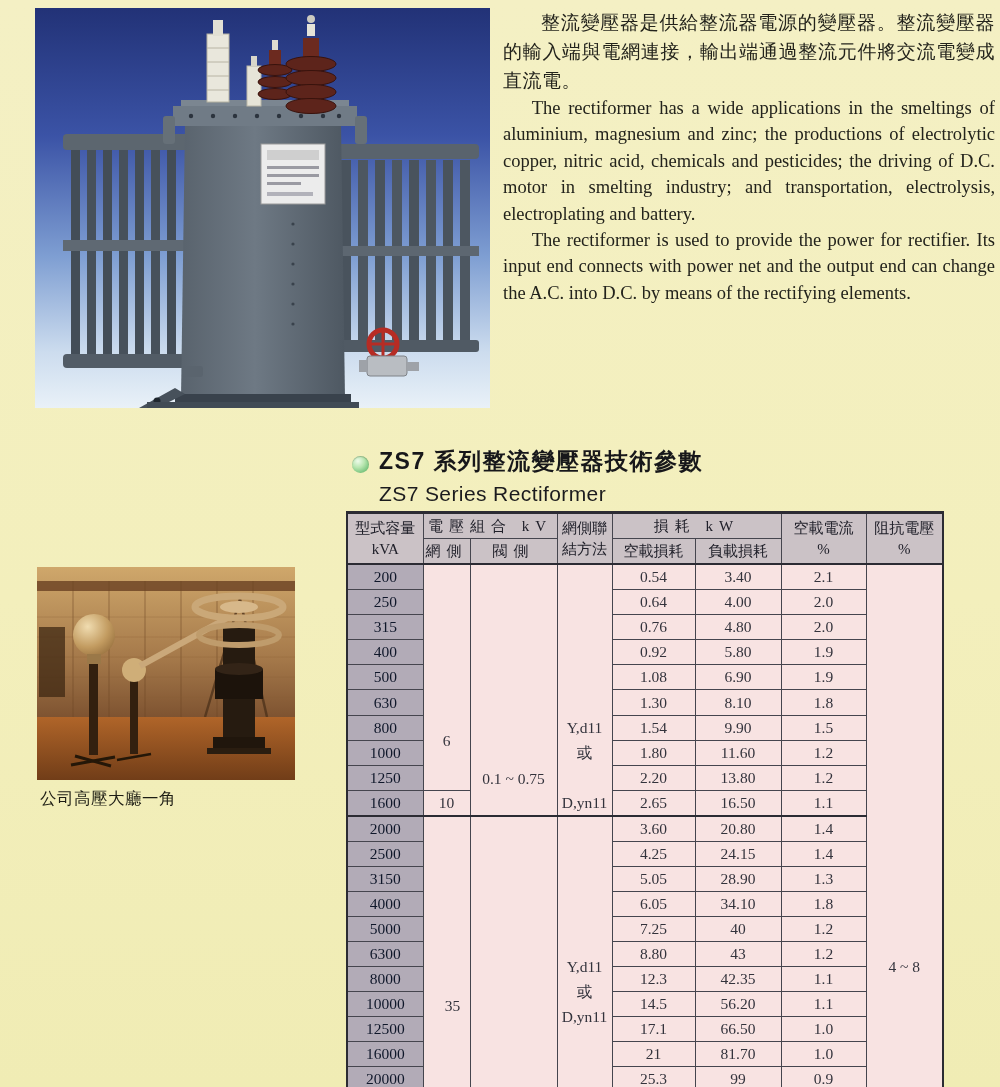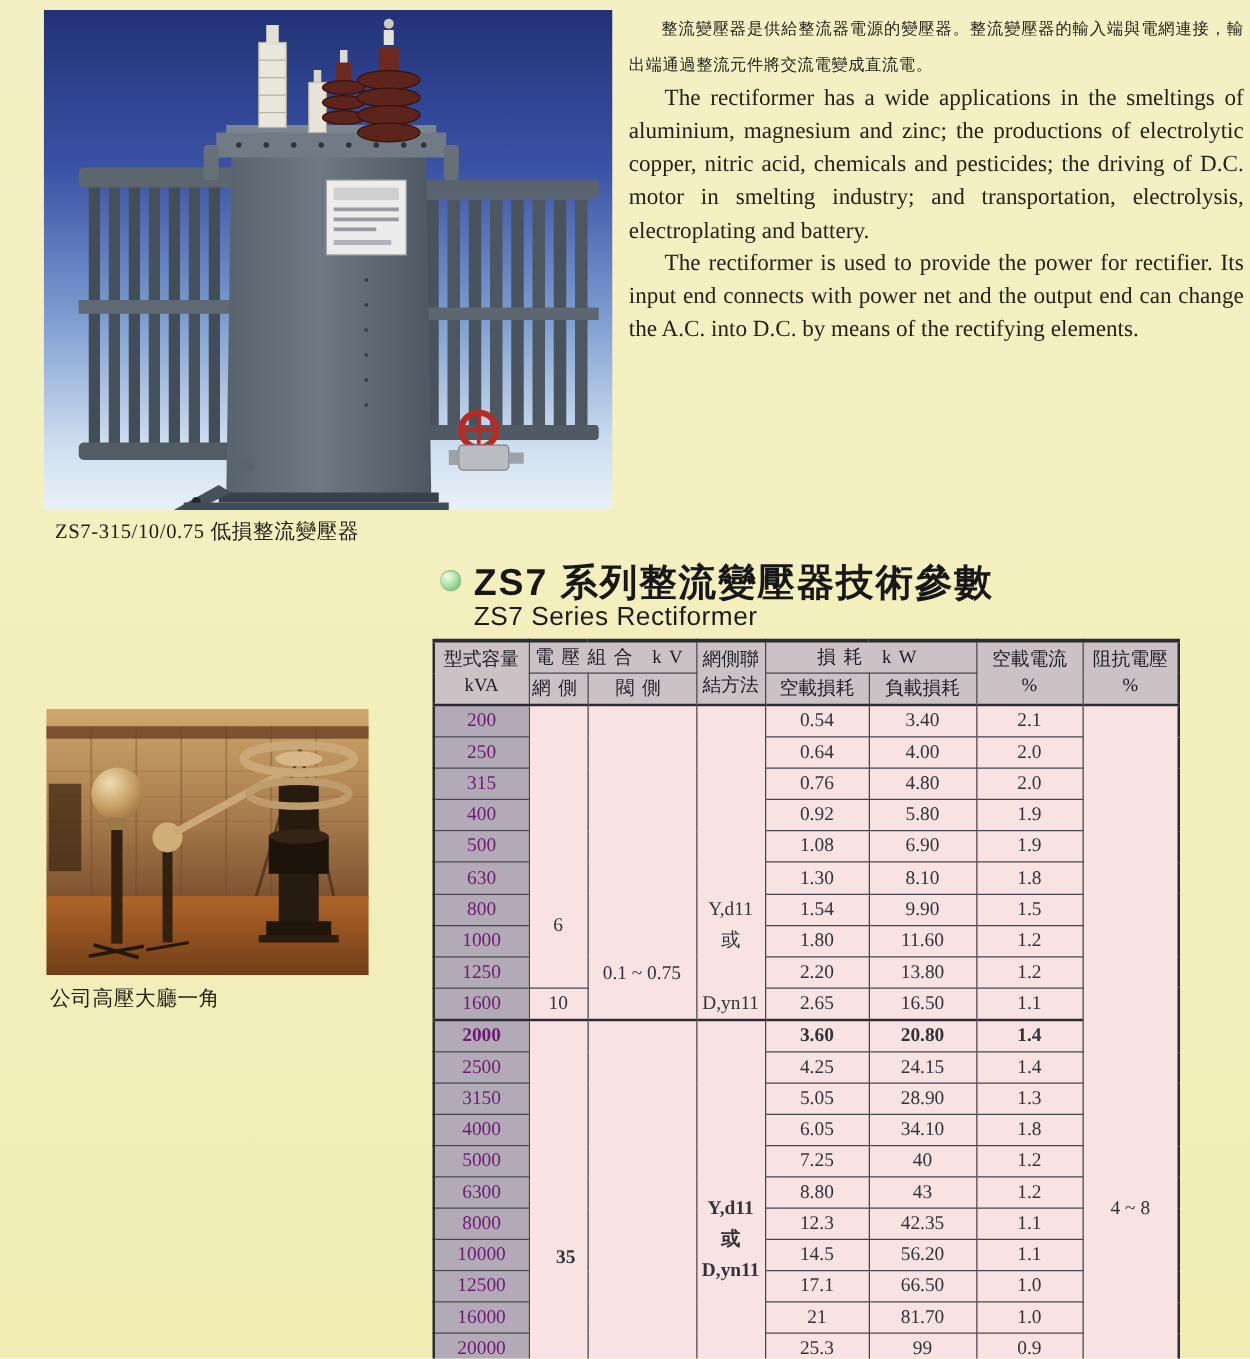--- a/index.html
+++ b/index.html
@@ -10,45 +10,45 @@
   }
   
   .photo1 { position:absolute; left:35px; top:8px; width:455px; height:400px; display:block; }
   .photo2 { position:absolute; left:37px; top:567px; width:258px; height:213px; display:block; }
   .caption { position:absolute; font-size:16.5px; letter-spacing:0.5px; color:#1d1d14; white-space:nowrap; }
   .caption1 { left:44px; top:414px; }
   .caption2 { left:40px; top:788px; }
   
   .intro { position:absolute; left:503px; top:8px; width:492px; text-align:justify; }
   .intro p { margin:0; }
-  .zh p { font-size:13px; line-height:29px; text-indent:2em; letter-spacing:0.5px; font-weight:500; }
+  .zh p { font-size:19px; line-height:29px; text-indent:2em; letter-spacing:0.5px; font-weight:500; }
   .en p { font-size:18.5px; line-height:26.4px; text-indent:1.55em; }
   
   .bullet { position:absolute; left:352px; top:456px; width:17px; height:17px; border-radius:50%;
     background:radial-gradient(circle at 35% 30%, #eefbea 0%, #b8e6b0 40%, #79c47e 75%, #56a862 100%);
     box-shadow:0 1px 1px rgba(60,90,50,.35) inset; }
   .title-zh { position:absolute; left:379px; top:446px; font-family:"Liberation Sans","DejaVu Sans",sans-serif;
-    font-weight:bold; font-size:30px; letter-spacing:1.5px; color:#17171a; white-space:nowrap; }
+    font-weight:bold; font-size:23px; letter-spacing:1.5px; color:#17171a; white-space:nowrap; }
   .title-en { position:absolute; left:379px; top:482px; font-family:Liberation Sans, sans-serif;
     font-size:21px; letter-spacing:0.4px; color:#1b1b1e; white-space:nowrap; }
   
   table.spec { position:absolute; left:346px; top:511px; width:596px;
     border-collapse:collapse; table-layout:fixed;
     border:2px solid #2b2b33; border-top:3px solid #2b2b33;
     font-family:"Liberation Serif","DejaVu Serif",serif; }
   .spec col.c1{width:76px}.spec col.c2{width:47px}.spec col.c3{width:87px}.spec col.c4{width:55px}
   .spec col.c5{width:83px}.spec col.c6{width:86px}.spec col.c7{width:85px}.spec col.c8{width:77px}
   .spec th, .spec td { border:1px solid #45454e; padding:0; text-align:center; }
   .spec thead th { background:#cbc2c6; height:24px; font-weight:normal; font-size:15px;
     color:#20202a; white-space:pre-line; line-height:21px; }
   .spec thead th.wide { letter-spacing:6px; }
   .spec thead th.bb { border-bottom:2px solid #2b2b33; }
   .spec tbody td { background:#f8e3e2; height:24px; font-size:15.5px; color:#33333c; vertical-align:middle; }
-  .spec tbody td:first-child { background:#b2abb7; color:#701a75; }
-  .spec tbody tr:nth-child(11) td { border-top:2px solid #2b2b33;font-weight:bold; }
+  .spec tbody td:first-child { background:#b2abb7; color:#0f172a; }
+  .spec tbody tr:nth-child(11) td { border-top:2px solid #2b2b33; }
   .spec td .cv { display:inline; }
   
   td.c-net1, td.c-net2, td.c-valve1, td.c-conn1, td.c-conn2, td.c-imp { vertical-align:top; }
   td.c-net1 .cv, td.c-net2 .cv, td.c-valve1 .cv, td.c-conn1 .cv, td.c-conn2 .cv, td.c-imp .cv { display:block; }
   td.c-net1 .cv   { padding-top:128px; }
   td.c-net2 .cv   { padding-top:103px;margin-left:12px; }
   td.c-valve1 .cv { padding-top:177px; }
   td.c-conn1 .cv  { padding-top:150px; white-space:pre-line; line-height:25px; }
   td.c-conn2 .cv  { padding-top:75px;  white-space:pre-line; line-height:25px; }
   td.c-imp .cv    { padding-top:278px; }
@@ -160,21 +160,20 @@
       <rect x="324" y="352" width="8" height="12" fill="#9ea2a8"></rect>
       <rect x="372" y="354" width="12" height="9" fill="#9ea2a8"></rect>
     </g>
     <g>
       <rect x="140" y="386" width="176" height="8" fill="#39424c"></rect>
       <polygon points="104,400 140,380 150,386 122,400" fill="#47515b"></polygon>
       <circle cx="122" cy="393" r="3.5" fill="#1e262e"></circle>
       <rect x="112" y="394" width="212" height="6" fill="#414b55"></rect>
     </g>
   </svg>
-  <div class="caption caption1">ZS7-315/10/0.75 低損整流變壓器</div>
 
   <div class="intro">
     <div class="zh">
       <p>整流變壓器是供給整流器電源的變壓器。整流變壓器的輸入端與電網連接，輸出端通過整流元件將交流電變成直流電。</p>
     </div>
     <div class="en">
       <p>The rectiformer has a wide applications in the smeltings of aluminium, magnesium and zinc; the productions of electrolytic copper, nitric acid, chemicals and pesticides; the driving of D.C. motor in smelting industry; and transportation, electrolysis, electroplating and battery.</p>
       <p>The rectiformer is used to provide the power for rectifier. Its input end connects with power net and the output end can change the A.C. into D.C. by means of the rectifying elements.</p>
     </div>
   </div>

